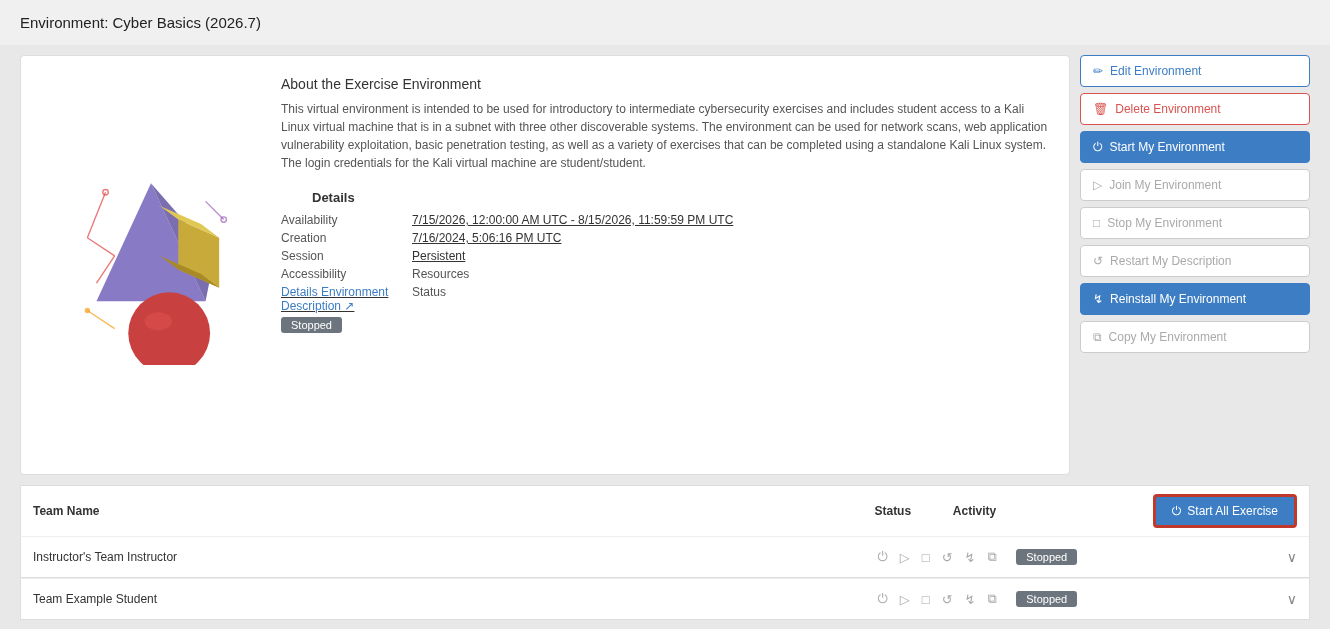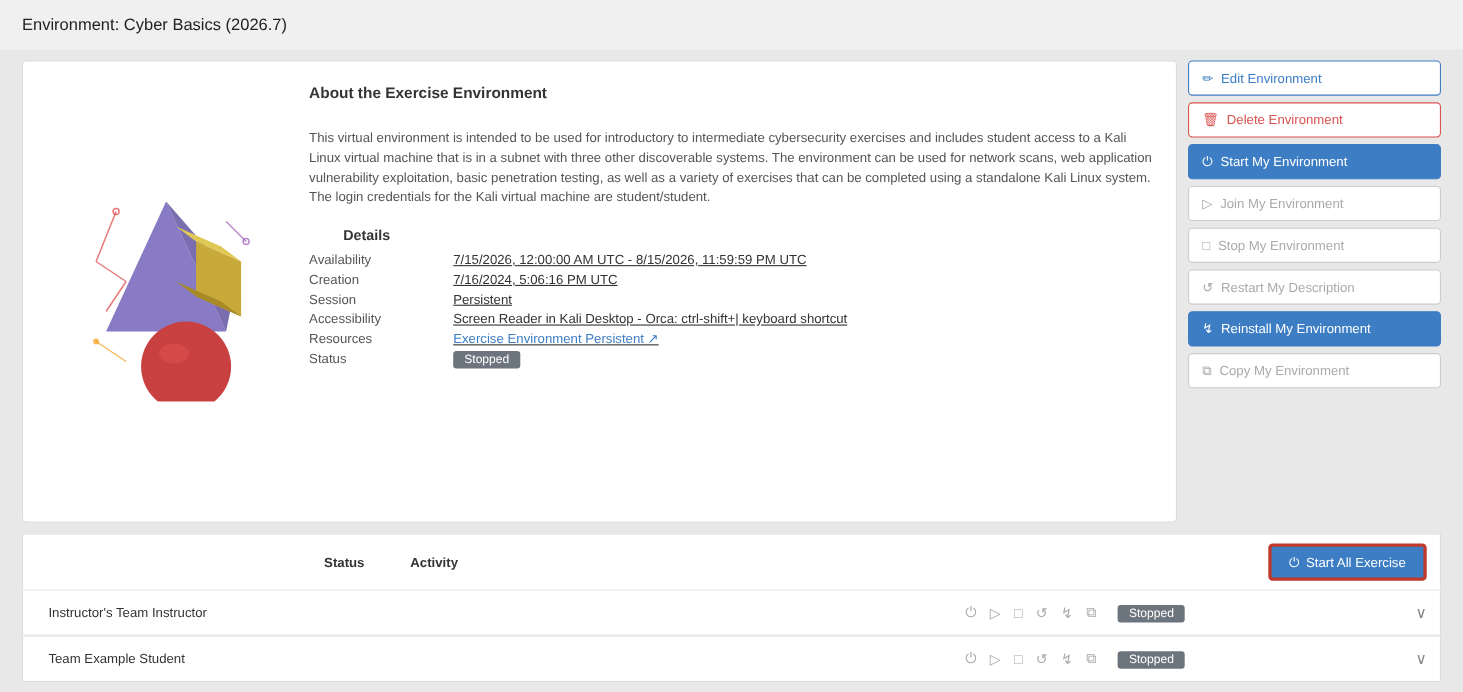--- a/index.html
+++ b/index.html
@@ -40,22 +40,22 @@
     }
     .env-image svg {
       width: 200px;
       height: 200px;
     }
     .env-details {
       flex: 1;
     }
     .env-details h3 {
       font-size: 14px;
-      font-weight: bold;
-      margin-bottom: 24px;
+      font-weight: normal;
+      margin-bottom: 8px;
       color: #333;
     }
     .env-description {
       font-size: 12px;
       color: #555;
       line-height: 1.5;
       margin-bottom: 18px;
     }
     .details-section h4 {
       font-size: 13px;
@@ -164,21 +164,20 @@
       padding: 8px 12px;
       min-height: 42px;
     }
     .team-row + .team-row {
       border-top: 1px solid #eee;
     }
     .team-name {
       flex: 1;
       font-size: 12px;
       color: #333;
-      margin-left: 11px;
     }
     .team-icons {
       display: flex;
       align-items: center;
       gap: 12px;
       margin-right: 10px;
     }
     .team-icon {
       color: #aaa;
       font-size: 13px;
@@ -242,25 +241,24 @@
           <span class="details-label">Availability</span>
           <span class="details-value">7/15/2026, 12:00:00 AM UTC - 8/15/2026, 11:59:59 PM UTC</span>
 
           <span class="details-label">Creation</span>
           <span class="details-value">7/16/2024, 5:06:16 PM UTC</span>
 
           <span class="details-label">Session</span>
           <span class="details-value">Persistent</span>
 
           <span class="details-label">Accessibility</span>
-          <span class="details-value">Screen Reader in Kali Desktop - Orca: ctrl-shift+| keyboard shortcut</span>
 
           <span class="details-label">Resources</span>
           <span class="details-value">
-            <a class="resource-link" href="#">Exercise Environment Persistent ↗</a>
+            <a class="resource-link" href="#">Details Environment Description ↗</a>
           </span>
 
           <span class="details-label">Status</span>
           <span class="details-value">
             <span class="status-badge">Stopped</span>
           </span>
         </div>
       </div>
     </div>
   </div>
@@ -298,20 +296,21 @@
       <span>⧉</span>
       <span>Copy My Environment</span>
     </button>
   </div>
 
 </div>
 
 <div class="teams-section">
 
   <div class="teams-header">
+    <div class="teams-header-col name">Team Name</div>
     <div style="width:220px"></div>
     <div class="teams-header-col status">Status</div>
     <div class="teams-header-col activity">Activity</div>
     <button class="start-all-btn">
       <span>⏻</span>
       <span>Start All Exercise</span>
     </button>
   </div>
 
   <div class="team-row">

